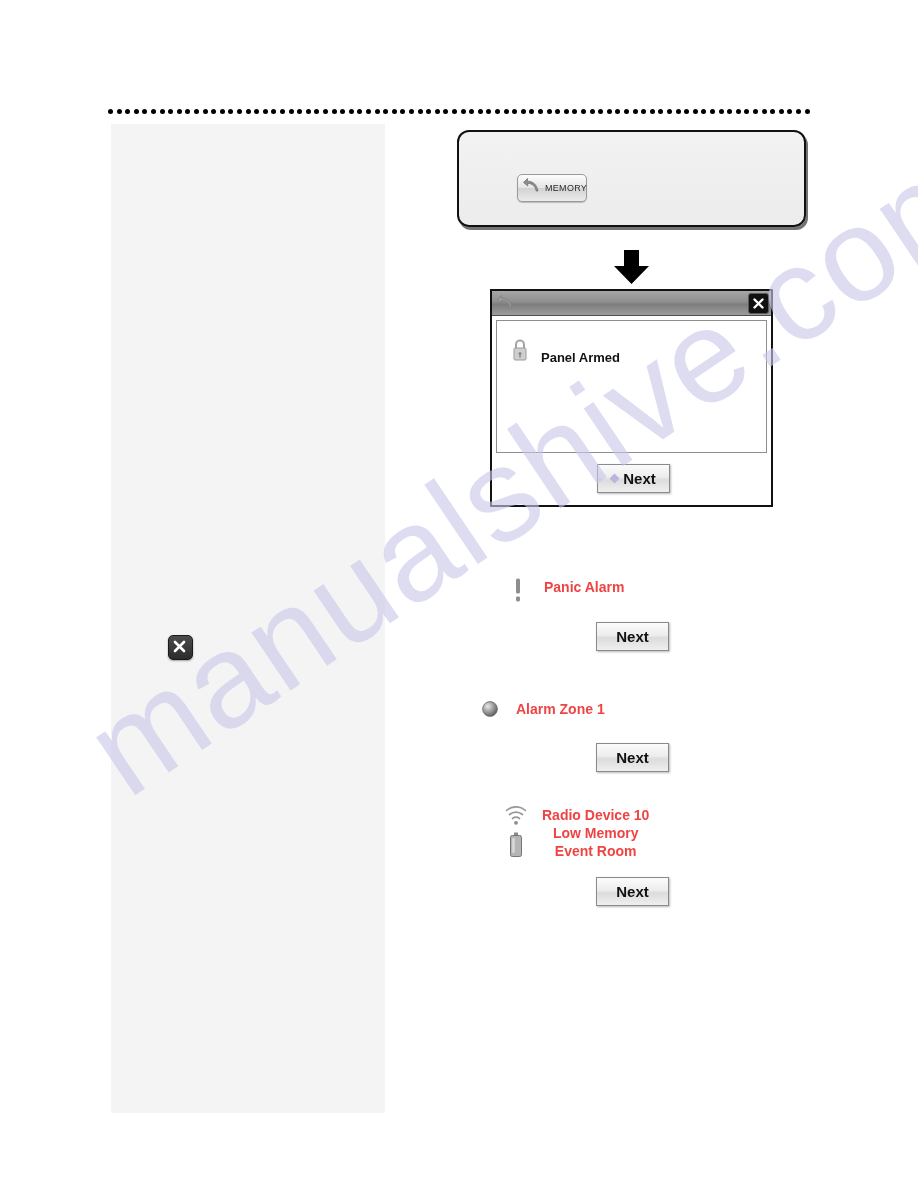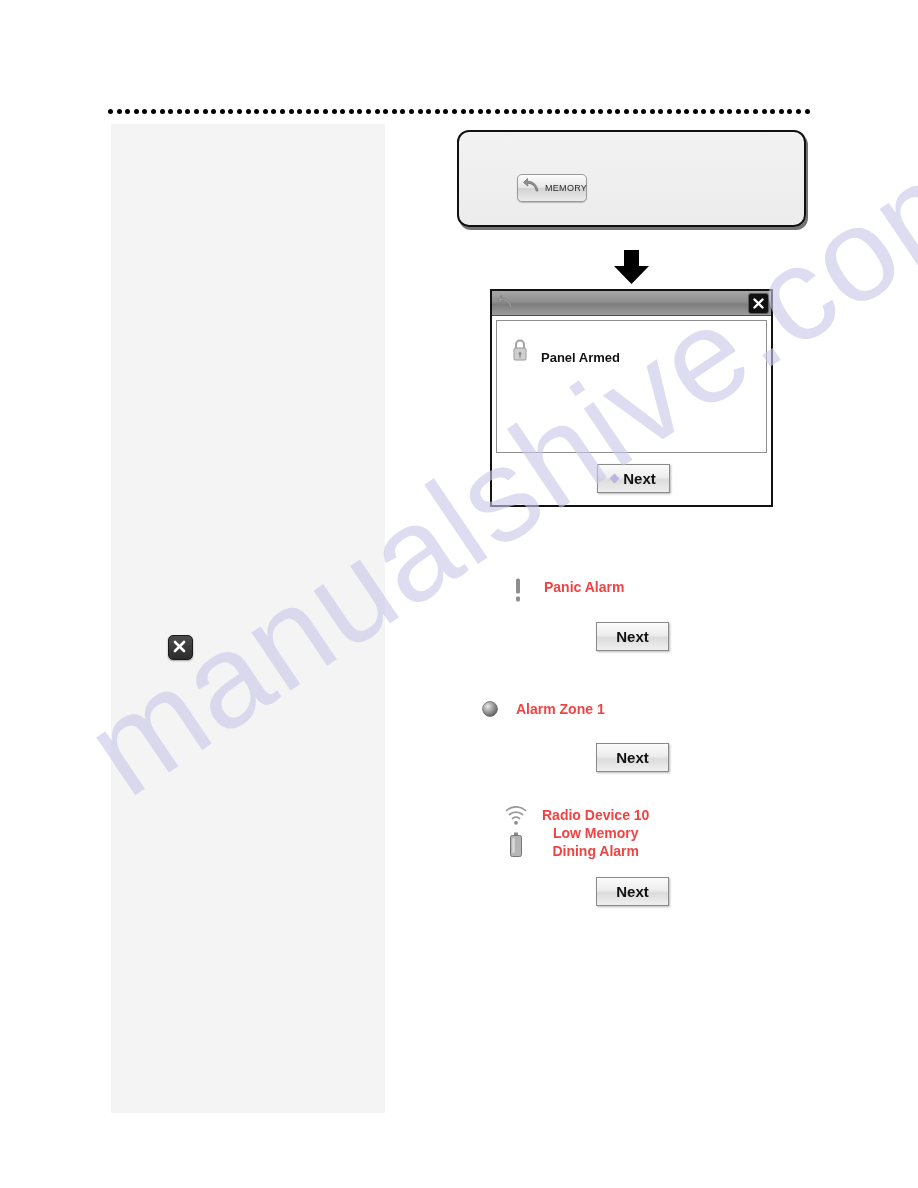--- a/index.html
+++ b/index.html
@@ -483,19 +483,19 @@
         <svg width="14" height="26" viewBox="0 0 14 26" aria-hidden="true">
           <rect x="5" y="0.5" width="4" height="3" fill="#8a8a8a"></rect>
           <rect x="1.5" y="3.5" width="11" height="21" rx="1.8" fill="#b5b5b5" stroke="#767676" stroke-width="1"></rect>
           <rect x="3.3" y="6" width="2.4" height="15" rx="1" fill="#e2e2e2" opacity="0.85"></rect>
         </svg>
       </span>
     </div>
     <div class="step-lines">
       <div class="step-line">Radio Device 10</div>
       <div class="step-line">Low Memory</div>
-      <div class="step-line">Dining Alarm</div>
+      <div class="step-line">Event Room</div>
     </div>
   </div>
 </div>
 <div class="step-next-button" style="left:596px; top:877px;">
   <span class="next-label">Next</span>
 </div>
 
 </body></html>

